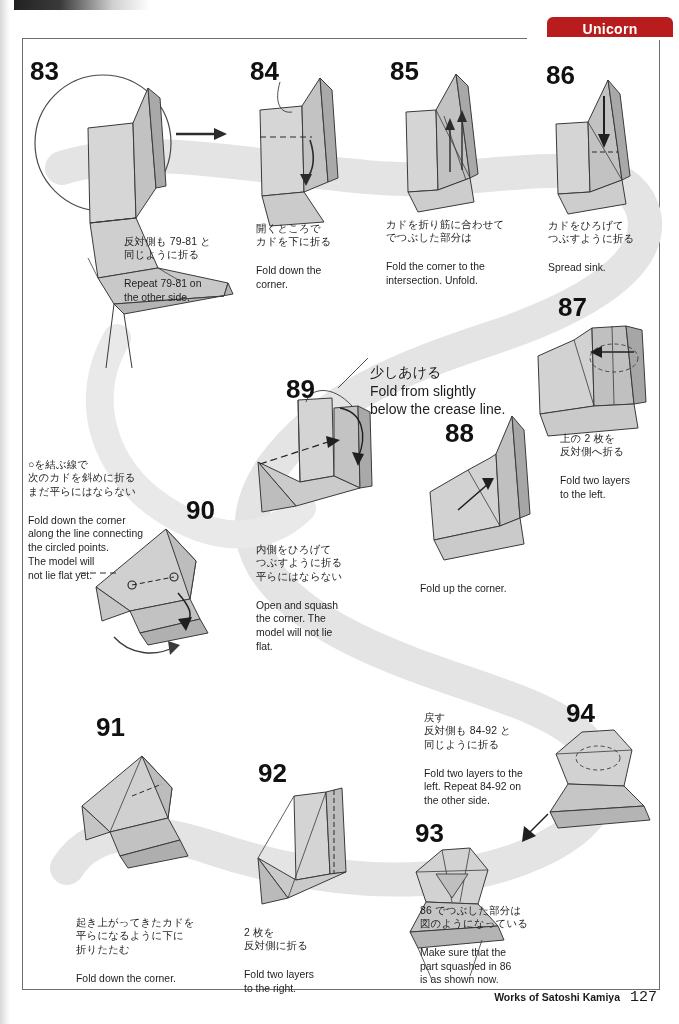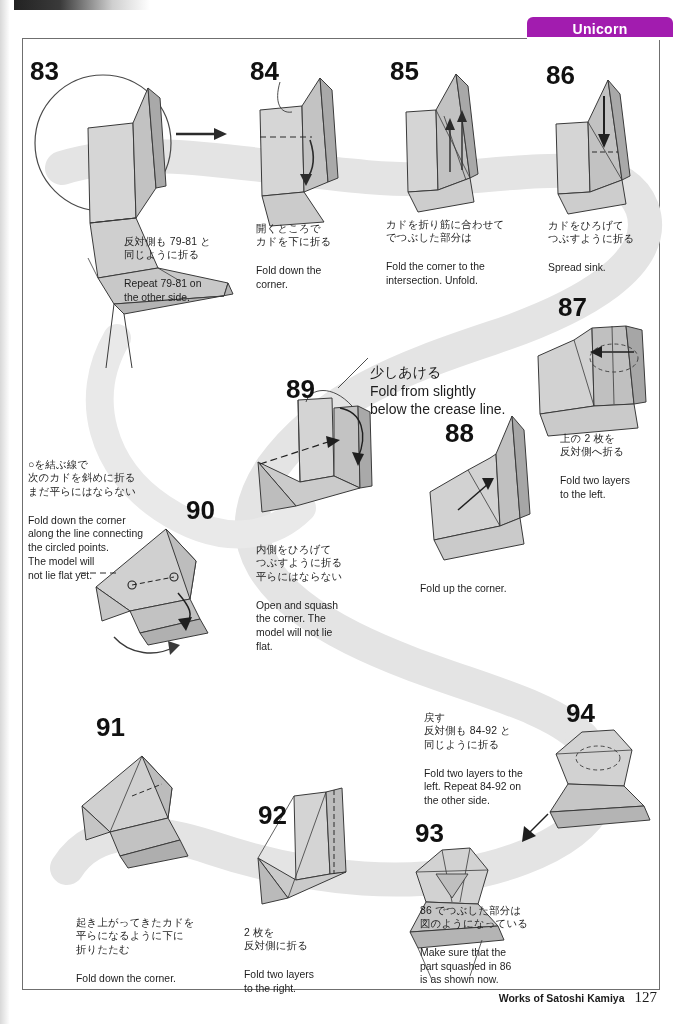--- a/index.html
+++ b/index.html
@@ -16,22 +16,22 @@
     background:linear-gradient(to right,#1b1b1b 0%,#3a3a3a 40%,#cfcfcf 75%,#ffffff 100%);
   }
   .scan-edge2{
     position:absolute;left:0;top:0;width:14px;height:1024px;
     background:linear-gradient(to right,#d8d8d8 0%,#ffffff 70%);
   }
 
   
   .header-tab{
     position:absolute;right:6px;top:17px;
-    width:146px;height:23px;
-    background:#a21caf;
+    width:126px;height:23px;
+    background:#b91c1c;
     border-radius:6px 6px 0 0;
     color:#ffffff;
     font-size:14px;font-weight:bold;
     display:flex;align-items:center;justify-content:center;
     letter-spacing:.3px;
     z-index:5;
   }
   
   .page-frame{
     position:absolute;left:22px;top:38px;
@@ -44,21 +44,21 @@
     position:absolute;right:6px;top:37px;width:146px;height:3px;background:#ffffff;z-index:6;
   }
 
   
   .footer{
     position:absolute;right:22px;bottom:18px;
     display:flex;align-items:baseline;gap:10px;
     z-index:7;
   }
   .footer-credit{font-size:10.5px;font-weight:bold;color:#1a1a1a;}
-  .footer-page{font-size:15px;color:#1a1a1a;font-family:Liberation Serif, serif;}
+  .footer-page{font-size:15px;color:#1a1a1a;font-family:Liberation Mono, monospace;}
 
   
   .ribbon{position:absolute;left:22px;top:38px;width:636px;height:950px;z-index:0;}
 
   
   .step{position:absolute;z-index:2;}
   .step-num{
     font-family:"Liberation Sans", sans-serif;
     font-size:26px;font-weight:bold;color:#111;
     line-height:1;
@@ -299,21 +299,21 @@
   <line x1="48" y1="92" x2="80" y2="16" stroke="#3a3a3a" stroke-width=".8"></line>
   <path d="M70,56 L100,44" stroke="#2b2b2b" stroke-width="1" stroke-dasharray="5 3"></path>
 </svg>
 <div class="cap" style="position:absolute;left:76px;top:902px;width:160px;z-index:3;">
   <span class="jp jp-blk">起き上がってきたカドを
 平らになるように下に
 折りたたむ</span>
   <span class="en">Fold down the corner.</span>
 </div>
 
-<div class="step" style="left:258px;top:802px;text-align:center;">
+<div class="step" style="left:258px;top:760px;text-align:center;">
   <div class="step-num">92</div>
 </div>
 <svg class="diagram" style="left:238px;top:762px;" width="150" height="160">
   <polygon points="56,34 88,30 92,112 58,118" fill="#d4d4d4" stroke="#3a3a3a" stroke-width="1"></polygon>
   <polygon points="88,30 104,26 108,110 92,112" fill="#bdbdbd" stroke="#3a3a3a" stroke-width="1"></polygon>
   <polygon points="20,96 58,118 92,112 108,110 50,136" fill="#cacaca" stroke="#3a3a3a" stroke-width="1"></polygon>
   <polygon points="20,96 50,136 24,142" fill="#bababa" stroke="#3a3a3a" stroke-width="1"></polygon>
   <line x1="56" y1="34" x2="20" y2="96" stroke="#3a3a3a" stroke-width=".8"></line>
   <line x1="88" y1="30" x2="50" y2="136" stroke="#3a3a3a" stroke-width=".8"></line>
   <line x1="96" y1="28" x2="96" y2="112" stroke="#2b2b2b" stroke-width="1" stroke-dasharray="5 3"></line>

